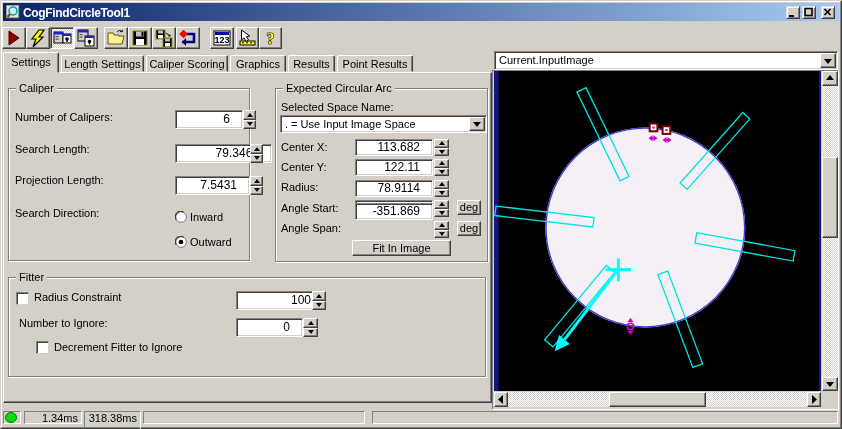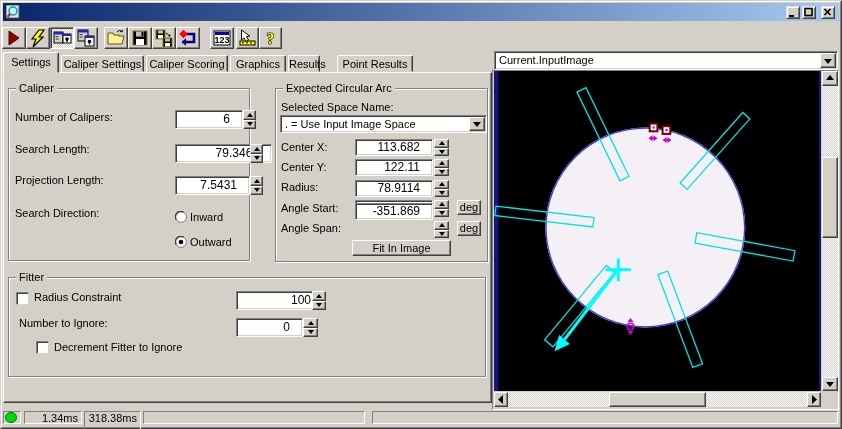--- a/index.html
+++ b/index.html
@@ -44,20 +44,21 @@
 <body>
 <div class="win"></div>
 <div class="win2"></div>
 
 <div class="title">
  <svg class="abs" style="left:3px;top:2px" width="14" height="14" viewBox="0 0 14 14">
   <rect x="0" y="0" width="13" height="13" fill="#e8e8e8" stroke="#555"></rect>
   <circle cx="7" cy="6" r="4" fill="#d0eef2" stroke="#00aab4" stroke-width="1.6"></circle>
   <line x1="4" y1="9" x2="1.5" y2="12" stroke="#cc2222" stroke-width="2.4"></line>
  </svg>
+ <span class="abs" style="left:20px;top:2.5px;letter-spacing:-0.35px">CogFindCircleTool1</span>
 </div>
 <div class="tbtn" style="left:786px;top:6px;width:14px;height:13px">
  <svg width="12" height="11">
       <rect x="2" y="8" width="5" height="2" fill="#000"></rect>
     </svg></div>
 <div class="tbtn" style="left:802px;top:6px;width:14px;height:13px">
  <svg width="12" height="11">
       <rect x="2" y="1.5" width="7" height="7" fill="none" stroke="#000" stroke-width="1.6"></rect>
     </svg></div>
 <div class="tbtn" style="left:821px;top:6px;width:14px;height:13px">
@@ -135,24 +136,24 @@
   <rect x="3" y="13" width="15" height="4" fill="#ffff00" stroke="#000"></rect>
   <path d="M5 14.8h2m2 0h2m2 0h2" stroke="#000"></path>
   <path d="M4.5 2 L4.5 12 L7 9.8 L9 13.5 L11.5 12 L9.5 8.6 L12.8 8 Z" fill="#fff" stroke="#000"></path>
  </svg></div>
 <div class="tool" style="left:259px;width:23px">
  <svg width="21" height="20">
   <text x="10.5" y="15.5" font-family="Liberation Serif" font-size="16" font-weight="bold" fill="#ffff00" stroke="#000" stroke-width="1.2" paint-order="stroke" text-anchor="middle">?</text>
  </svg></div>
 
 <div class="tab sel" style="left:3px;width:56px">Settings</div>
-<div class="tab" style="left:61px;width:83px">Caliper Settings</div>
+<div class="tab" style="left:61px;width:83px">Length Settings</div>
 <div class="tab" style="left:146px;width:82px">Caliper Scoring</div>
 <div class="tab" style="left:230px;width:56px">Graphics</div>
-<div class="tab" style="left:288px;width:32px">Results</div>
+<div class="tab" style="left:288px;width:47px">Results</div>
 <div class="tab" style="left:337px;width:76px">Point Results</div>
 <div class="page"></div>
 
 <div class="grp" style="left:8px;top:88px;width:242px;height:173px">
     <span>Caliper</span>
   </div>
 <div class="lbl" style="left:15px;top:111px">Number of Calipers:</div>
 <div class="field" style="left:175px;top:110px;width:68px;height:19px;line-height:17px">6</div>
 <div class="spin" style="left:243px;top:110px;width:13px;height:19px">
     <div class="u">

